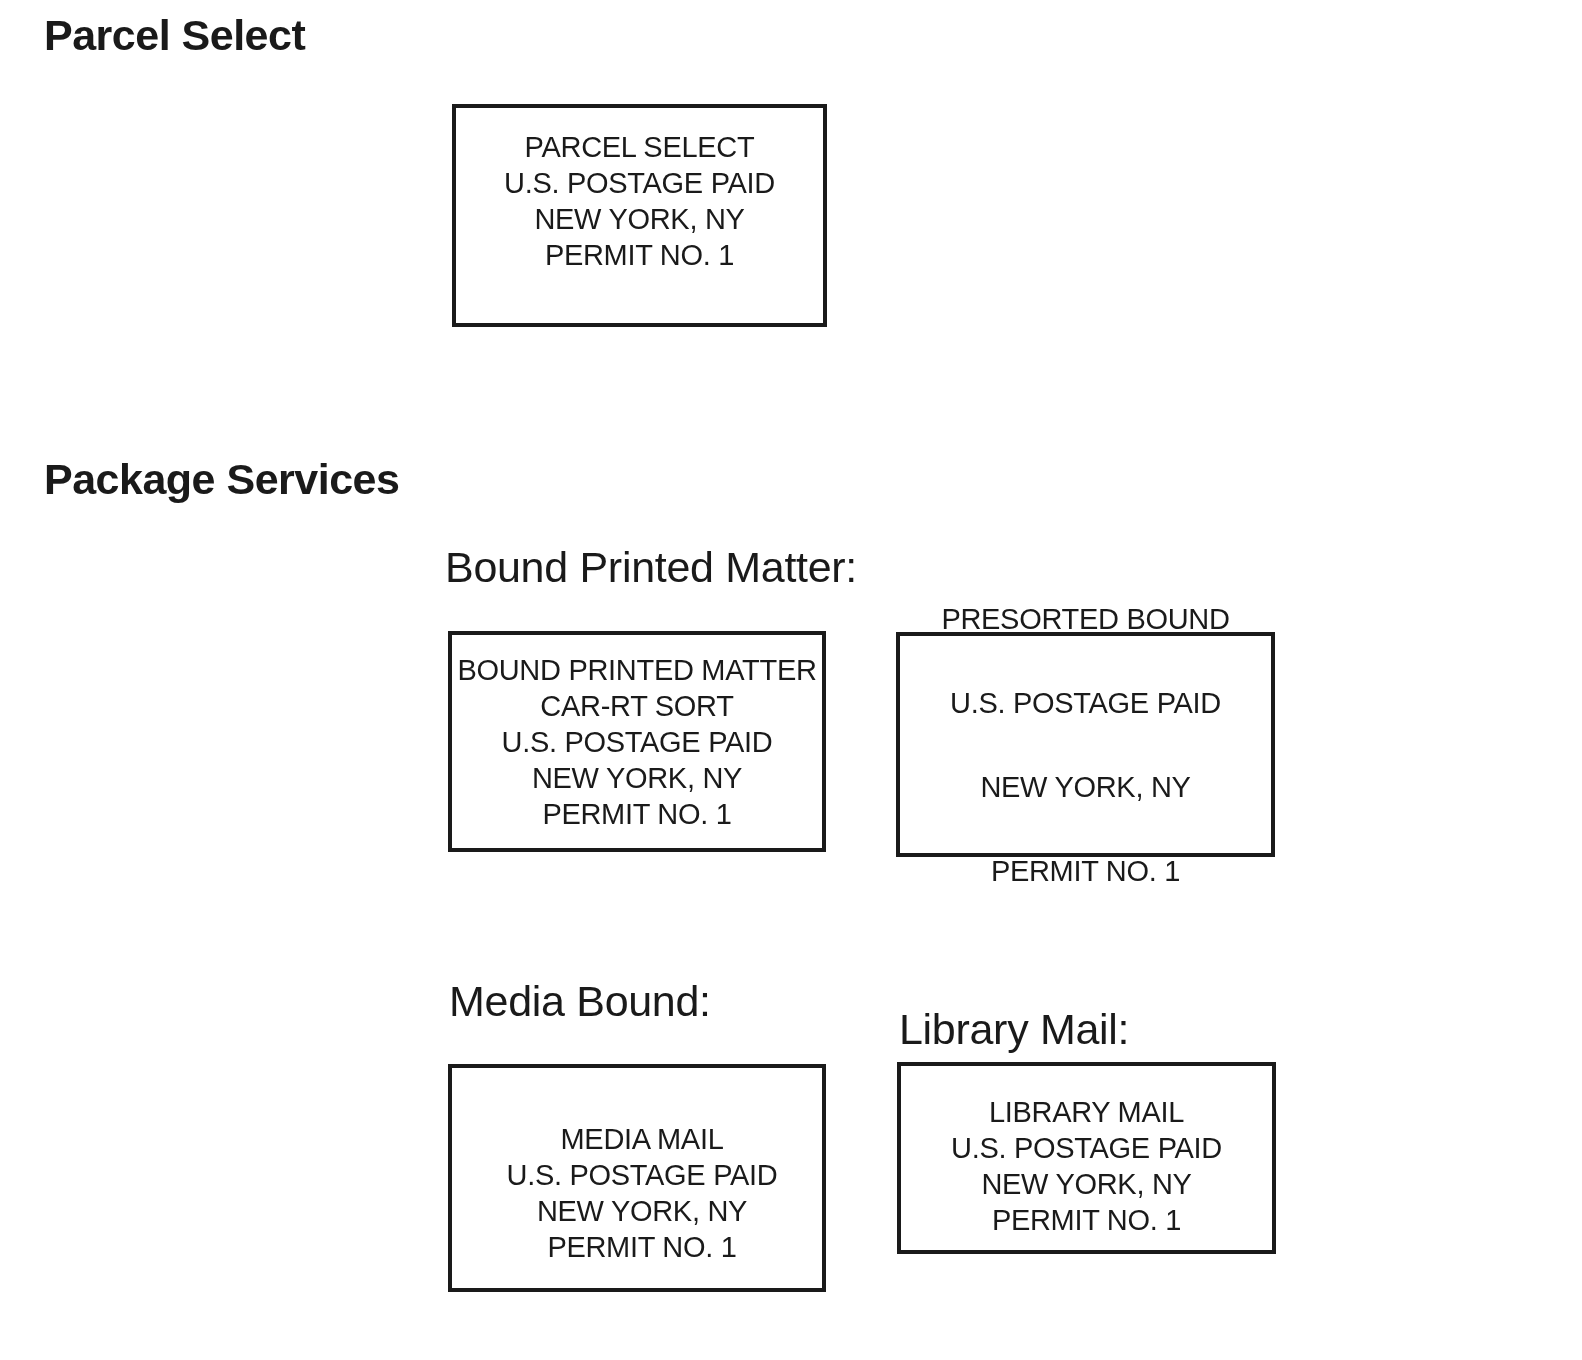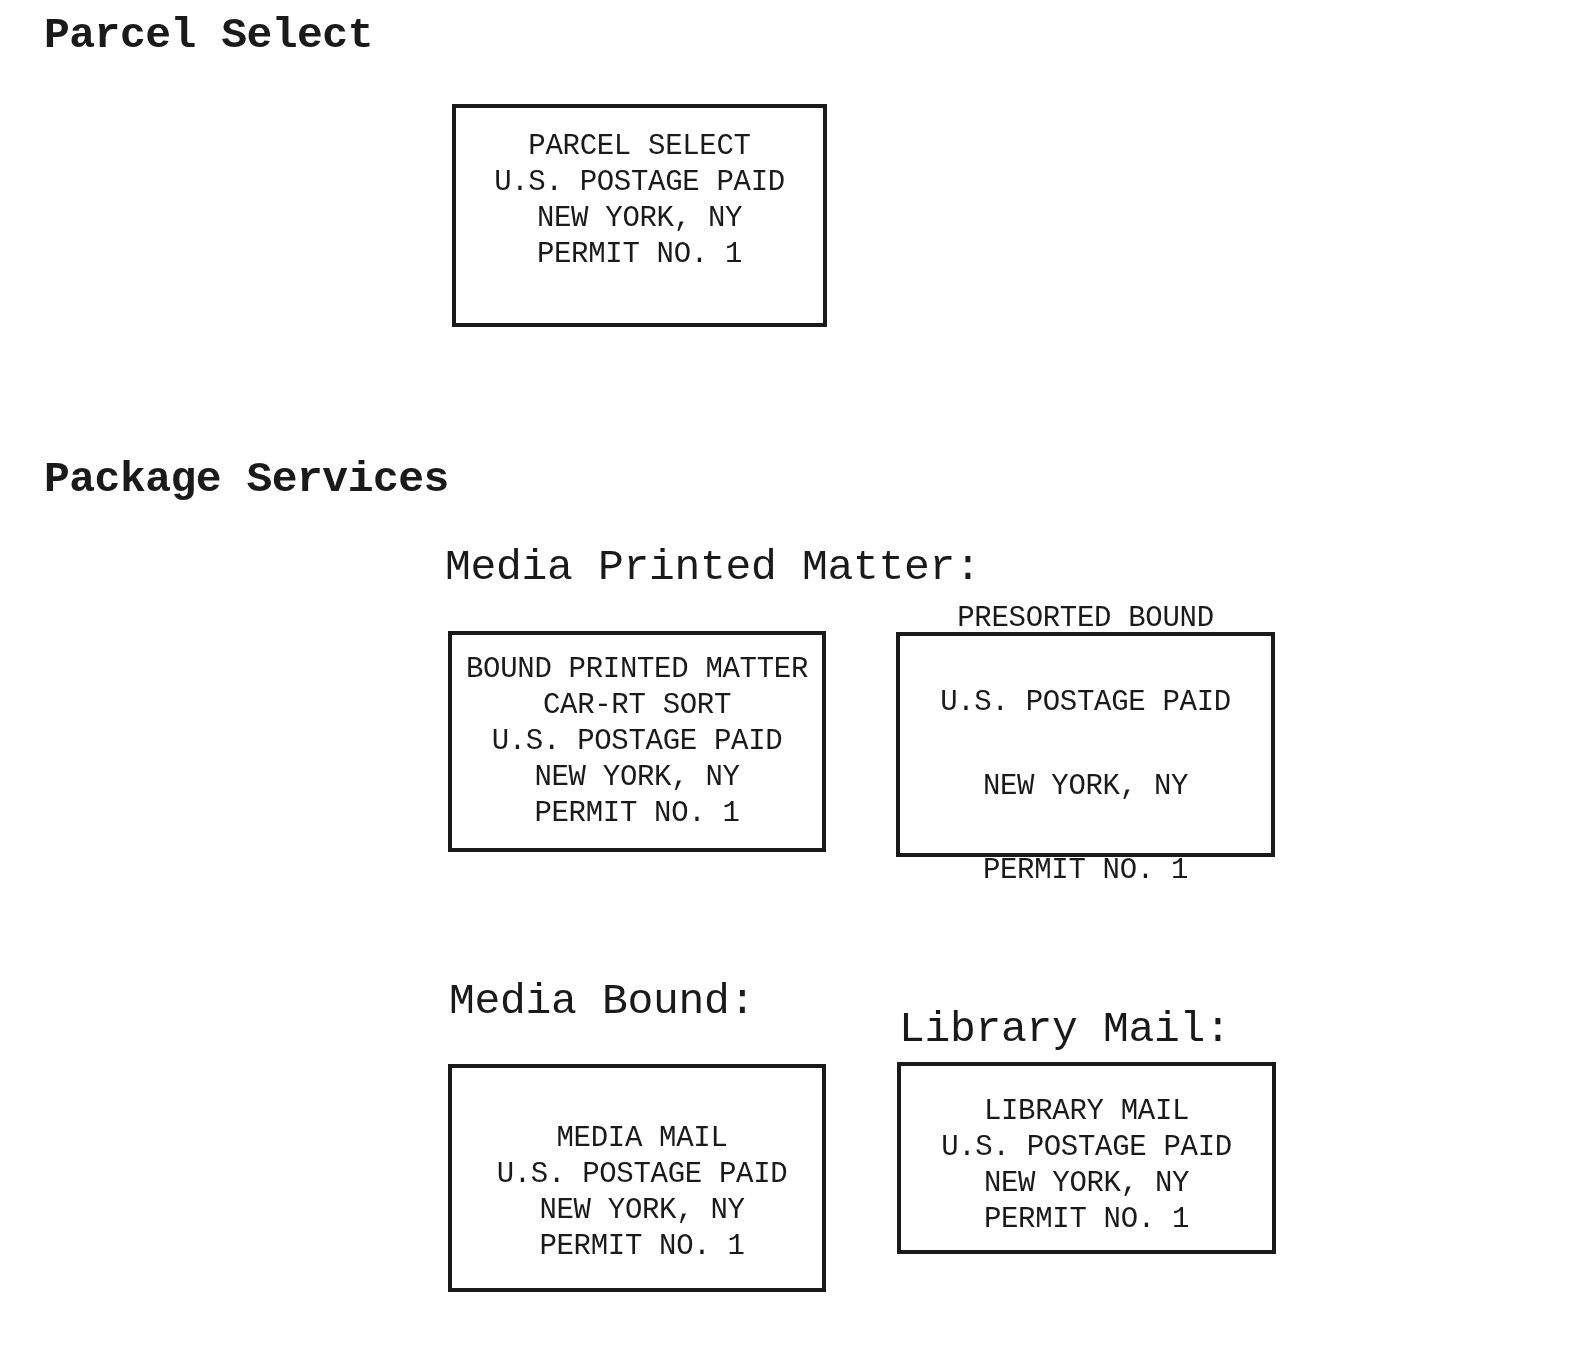--- a/index.html
+++ b/index.html
@@ -6,21 +6,21 @@
     margin: 0;
     padding: 0;
     background: #ffffff;
   }
   .page {
     position: relative;
     width: 1582px;
     height: 1360px;
     background: var(--paper, #ffffff);
     color: var(--ink, #1a1a1a);
-    font-family: Liberation Mono, monospace;
+    font-family: Liberation Sans, sans-serif;
     overflow: hidden;
   }
   .abs { position: absolute; }
   .section-heading {
     font-size: 43px;
     font-weight: 700;
     letter-spacing: -0.5px;
     line-height: 1.1;
     white-space: nowrap;
   }
@@ -61,21 +61,21 @@
 
   <div class="abs indicium bias-up-lg" style="left:452px; top:104px; width:375px; height:223px;">
     <div class="iline">PARCEL SELECT</div>
     <div class="iline">U.S. POSTAGE PAID</div>
     <div class="iline">NEW YORK, NY</div>
     <div class="iline">PERMIT NO. 1</div>
   </div>
 
   <div class="abs section-heading" style="left:44px; top:456px;">Package Services</div>
 
-  <div class="abs sub-label" style="left:445px; top:544px;">Media Printed Matter:</div>
+  <div class="abs sub-label" style="left:445px; top:544px;">Bound Printed Matter:</div>
 
   <div class="abs indicium" style="left:448px; top:631px; width:378px; height:221px;">
     <div class="iline">BOUND PRINTED MATTER</div>
     <div class="iline">CAR-RT SORT</div>
     <div class="iline">U.S. POSTAGE PAID</div>
     <div class="iline">NEW YORK, NY</div>
     <div class="iline">PERMIT NO. 1</div>
   </div>
 
   <div class="abs indicium" style="left:896px; top:632px; width:379px; height:225px;gap:48px;">

